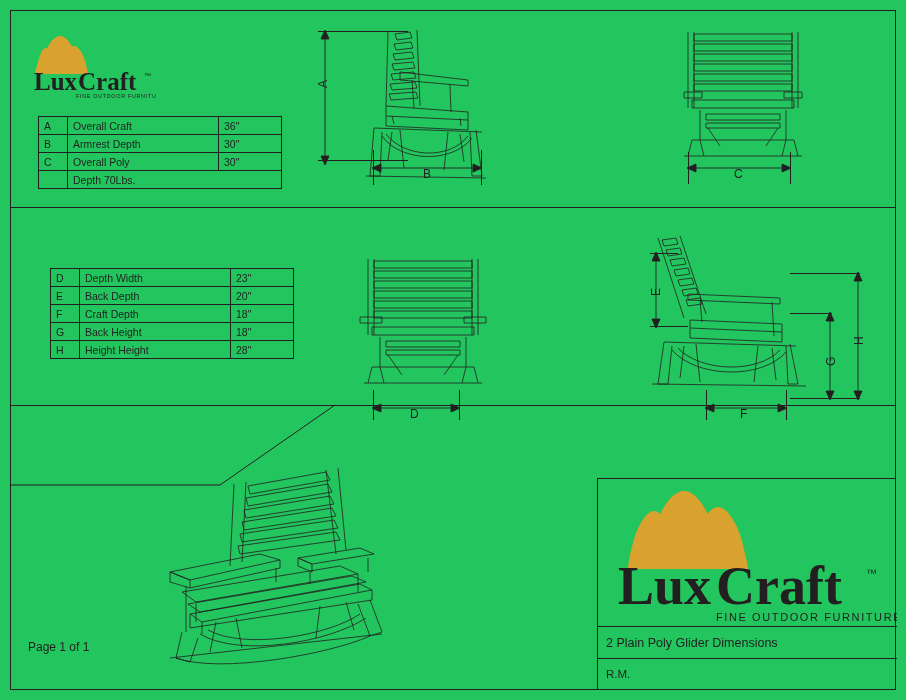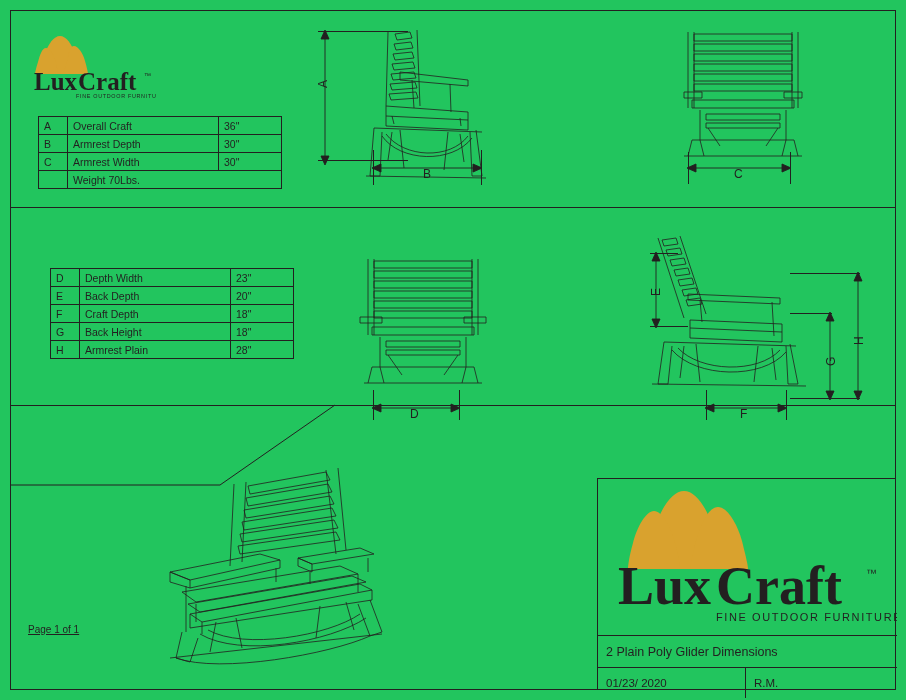--- a/index.html
+++ b/index.html
@@ -103,21 +103,20 @@
   .tb-row {
     position: absolute;
     left: 0;
     box-sizing: border-box;
     border-top: 1px solid #231f20;
     width: 299px;
     font-size: 12.5px;
     color: #231f20;
     display: flex;
     align-items: center;
-    margin-top: 9px;
   }
   #tb-title-row {
     top: 147px;
     height: 32px;
     padding-left: 8px;
   }
   #tb-meta-row {
     top: 179px;
     height: 31px;
     padding: 0;
@@ -129,24 +128,23 @@
     padding-left: 8px;
     font-size: 11.5px;
     box-sizing: border-box;
   }
   .tb-cell.date { width: 148px; border-right: 1px solid #231f20; }
   .tb-cell.author { flex: 1; }
 
   .page-label {
     position: absolute;
     left: 28px;
-    top: 624px;
-    font-size: 10px;
+    top: 640px;
+    font-size: 12px;
     color: #231f20;
-    text-decoration: underline;
   }
 </style>
 </head>
 <body>
 
 <div id="page">
 
   <div class="sheet-border"></div>
 
   <div class="hline" style="left:10px; top:207px; width:886px;"></div>
@@ -179,26 +177,26 @@
         <td class="c-desc">Overall Craft</td>
         <td class="c-val">36"</td>
       </tr>
       <tr>
         <td class="c-key">B</td>
         <td class="c-desc">Armrest Depth</td>
         <td class="c-val">30"</td>
       </tr>
       <tr>
         <td class="c-key">C</td>
-        <td class="c-desc">Armrest Width</td>
+        <td class="c-desc">Overall Poly</td>
         <td class="c-val">30"</td>
       </tr>
       <tr>
         <td class="c-key"></td>
-        <td class="c-desc" colspan="2">Weight 70Lbs.</td>
+        <td class="c-desc" colspan="2">Depth 70Lbs.</td>
       </tr>
     </tbody>
   </table>
 
   <table class="spec-table" id="table-detail">
     <tbody>
       <tr>
         <td class="c-key">D</td>
         <td class="c-desc">Depth Width</td>
         <td class="c-val">23"</td>
@@ -213,21 +211,21 @@
         <td class="c-desc">Craft Depth</td>
         <td class="c-val">18"</td>
       </tr>
       <tr>
         <td class="c-key">G</td>
         <td class="c-desc">Back Height</td>
         <td class="c-val">18"</td>
       </tr>
       <tr>
         <td class="c-key">H</td>
-        <td class="c-desc">Armrest Plain</td>
+        <td class="c-desc">Height Height</td>
         <td class="c-val">28"</td>
       </tr>
     </tbody>
   </table>
 
   <svg class="drawing" style="left:300px; top:20px;" width="190" height="170" viewBox="0 0 190 170">
     <g stroke="#231f20" stroke-width="0.8" fill="none" stroke-linejoin="round">
 
       <path d="M95 14 L110 12 L112 18 L97 20 Z"></path>
       <path d="M94 24 L111 22 L113 28 L96 30 Z"></path>
@@ -494,20 +492,19 @@
         <text x="20" y="125" font-family="'Liberation Serif', serif" font-size="54" font-weight="bold" fill="#231f20">Lux</text>
         <text x="118" y="125" font-family="'Liberation Serif', serif" font-size="54" font-weight="bold" fill="#231f20">Craft</text>
         <text x="268" y="98" font-family="'Liberation Sans', sans-serif" font-size="11" fill="#231f20">™</text>
         <text x="118" y="142" font-family="'Liberation Sans', sans-serif" font-size="11" letter-spacing="1.6" fill="#231f20">FINE OUTDOOR FURNITURE</text>
       </svg>
     </div>
 
     <div class="tb-row" id="tb-title-row">2 Plain Poly Glider Dimensions</div>
 
     <div class="tb-row" id="tb-meta-row">
-      <div class="tb-cell date">01/23/ 2020</div>
       <div class="tb-cell author">R.M.</div>
     </div>
   </div>
 
   <div class="page-label">Page 1 of 1</div>
 
 </div>
 
 </body></html>

